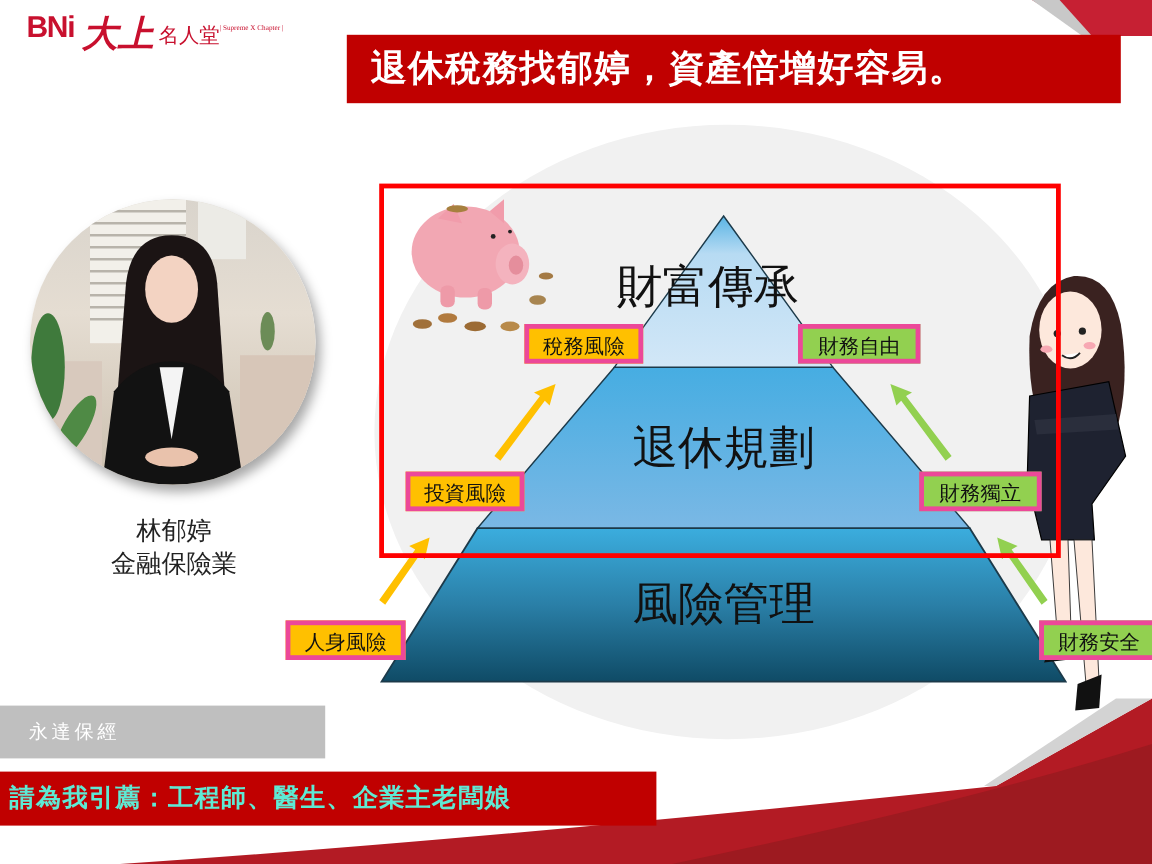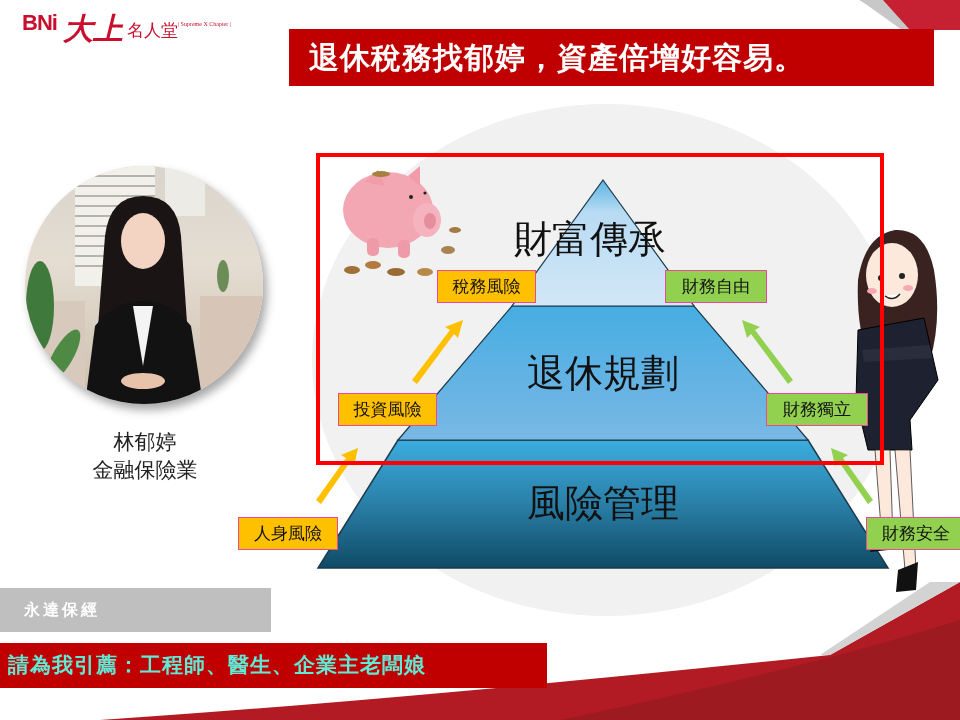--- a/index.html
+++ b/index.html
@@ -2,21 +2,21 @@
 <html><head>
 <meta charset="utf-8">
 <style>
   html, body { margin: 0; padding: 0; }
   body { width: 960px; height: 720px; position: relative; overflow: hidden; background: #ffffff;
          font-family: "DejaVu Sans", "Liberation Sans", sans-serif; }
   .abs { position: absolute; }
 
   
   .logo { left: 22px; top: 6px; height: 40px; display: flex; align-items: flex-end; color: #c8102e; }
-  .logo-bni { font-family: "Liberation Sans", sans-serif; font-weight: 900; font-size: 22px; letter-spacing: -1px; line-height: 22px; margin-bottom: 12px; }
+  .logo-bni { font-family: "Liberation Sans", sans-serif; font-weight: 900; font-size: 25px; letter-spacing: -1px; line-height: 22px; margin-bottom: 12px; }
   .logo-big { font-family: "DejaVu Serif", serif; font-weight: bold; font-size: 30px; line-height: 34px; margin-left: 6px; font-style: italic; }
   .logo-right { display: flex; margin-left: 4px; margin-bottom: 6px; }
   .logo-cn { font-family: "DejaVu Serif", serif; font-size: 17px; line-height: 20px; }
   .logo-sub { font-family: "Liberation Serif", serif; font-size: 6px; line-height: 8px; color: #c8102e; }
 
   
   .deco-top { left: 780px; top: 0; width: 180px; height: 30px; }
 
   
   .title-bar { left: 289px; top: 29px; width: 645px; height: 57px; background: #c00000; color: #fff;
@@ -28,29 +28,29 @@
   
   .portrait { left: 25px; top: 166px; width: 238px; height: 238px; border-radius: 50%;
               box-shadow: 4px 6px 10px rgba(0,0,0,0.35); overflow: hidden;
               background: linear-gradient(180deg, #d9d4cc 0%, #e5ddd2 40%, #cbbfae 100%); }
   .person-name { left: 55px; top: 428px; width: 180px; text-align: center; font-size: 21px; color: #222; line-height: 28px; }
 
   
   .red-frame { left: 316px; top: 153px; width: 568px; height: 312px; border: 4px solid #ff0000; box-sizing: border-box; }
 
   
-  .tag { height: 33px; border: 1px solid #ec4899; box-sizing: border-box; font-size: 17px; line-height: 31px; text-align: center; color: #111; }
+  .tag { height: 33px; border: 4px solid #ec4899; box-sizing: border-box; font-size: 17px; line-height: 31px; text-align: center; color: #111; }
   .tag.yellow { background: #ffc000; }
   .tag.green { background: #92d050; }
 
   .tier-label { text-align: center; color: #111; font-size: 38px; }
 
   
   .company-bar { left: 0; top: 588px; width: 271px; height: 44px; background: #bfbfbf; color: #fff;
-                 font-size: 16px; line-height: 44px; padding-left: 24px; box-sizing: border-box; letter-spacing: 3px; font-weight: bold; }
+                 font-size: 16px; line-height: 44px; padding-left: 24px; box-sizing: border-box; letter-spacing: 3px; font-weight: normal; }
   .referral-bar { left: 0; top: 643px; width: 547px; height: 45px; background: #c00000; color: #5eead4;
                   font-size: 21px; line-height: 45px; padding-left: 8px; box-sizing: border-box; font-weight: bold; letter-spacing: 1px; }
   .deco-bottom { left: 0; top: 560px; width: 960px; height: 160px; }
 </style>
 </head>
 <body>
 
 <svg class="abs deco-top" viewBox="0 0 180 30" preserveAspectRatio="none">
   <path d="M80 0 L180 0 L180 30 L130 30 Z" fill="#c62033"></path>
   <path d="M80 0 L103 0 L130 30 L122 30 Z" fill="#c8c8c8"></path>

